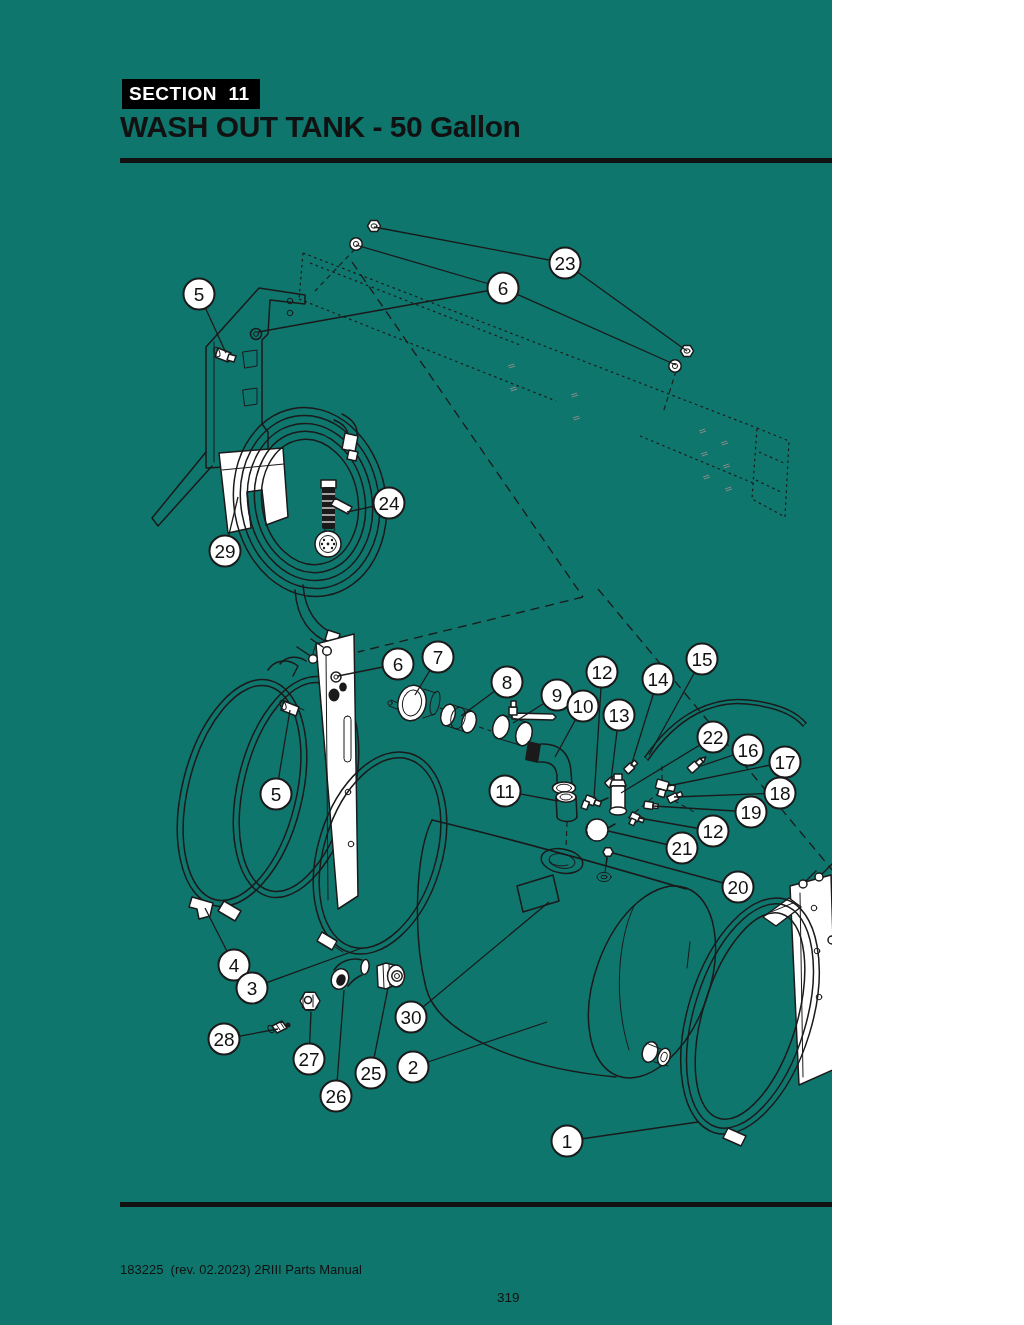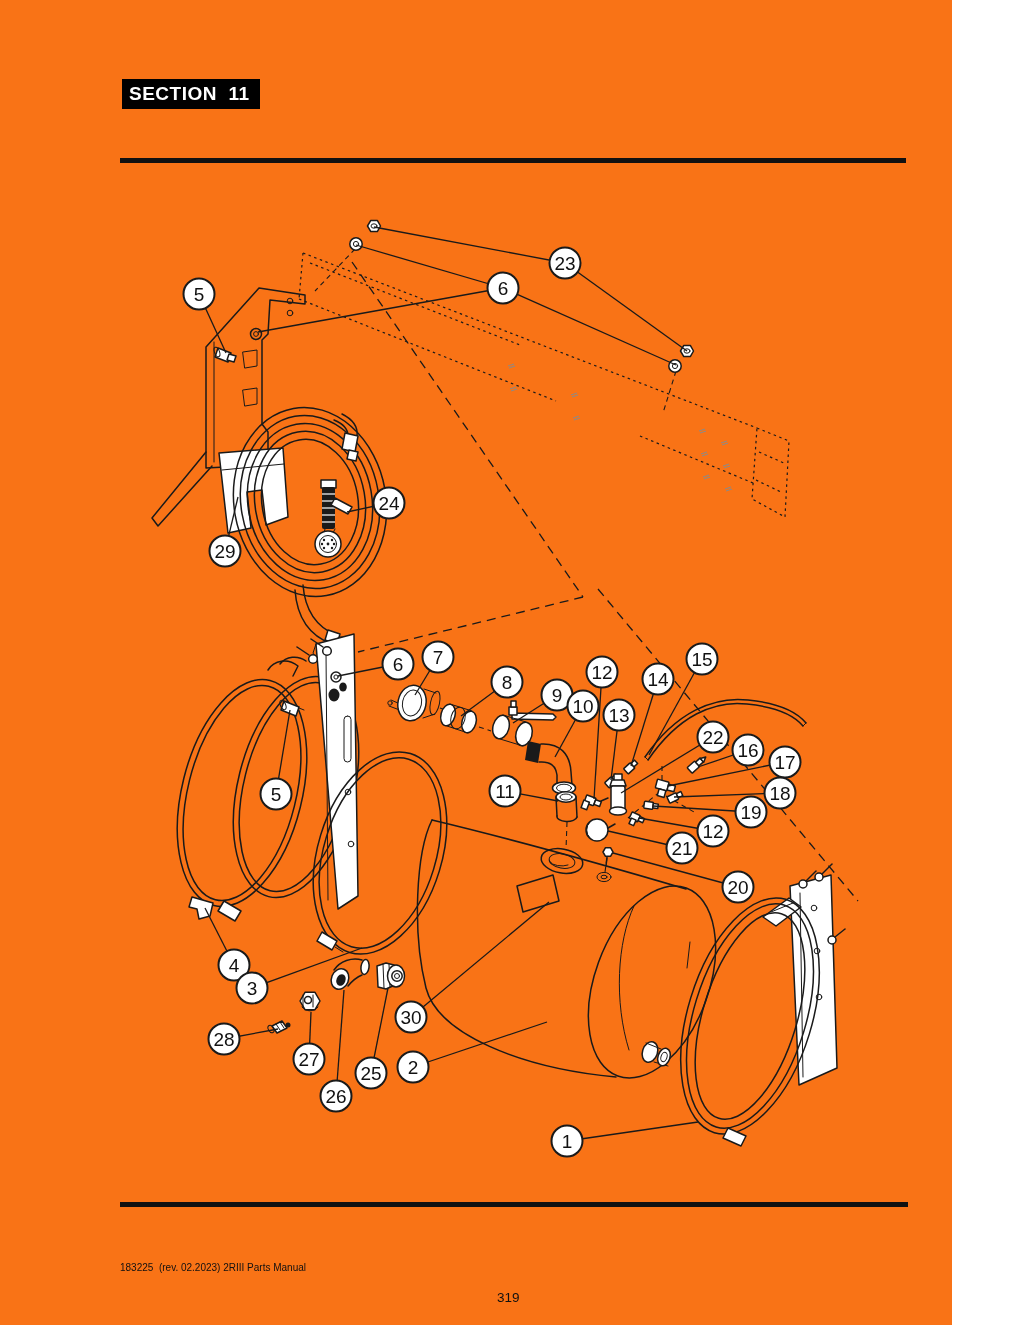--- a/index.html
+++ b/index.html
@@ -1,47 +1,48 @@
 <!DOCTYPE html>
 <html><head>
 <meta charset="utf-8">
 <style>
   html,body{margin:0;padding:0;background:#fff;}
-  .page{position:relative;width:952px;height:1325px;background:#f97316;
+  .page{position:relative;width:832px;height:1325px;background:#0f766e;
         font-family:"Liberation Sans",sans-serif;color:#111;overflow:hidden;}
   .badge{position:absolute;left:122px;top:79px;background:#000;color:#fff;
          font-weight:bold;font-size:19px;line-height:23px;padding:3px 10px 4px 7px;
          white-space:pre;letter-spacing:.5px;}
   .title{position:absolute;left:120px;top:110px;font-size:30px;font-weight:bold;
          letter-spacing:-.5px;white-space:pre;}
   .ref{position:absolute;left:766px;top:106px;font-style:italic;font-size:12px;
        line-height:15.5px;white-space:pre;}
   .rule-top{position:absolute;left:120px;top:158px;width:786px;height:5px;background:#111;}
   .rule-bottom{position:absolute;left:120px;top:1202px;width:788px;height:5px;background:#111;}
-  .footer-left{position:absolute;left:120px;top:1262px;font-size:10px;white-space:pre;}
+  .footer-left{position:absolute;left:120px;top:1262px;font-size:13px;white-space:pre;}
   .footer-page{position:absolute;left:497px;top:1290px;font-size:13.5px;}
   svg.diagram{position:absolute;left:0;top:0;}
   .ln{stroke:#1a1a1a;fill:none;stroke-width:1.5;stroke-linecap:round;stroke-linejoin:round;}
   .ln1{stroke:#1a1a1a;fill:none;stroke-width:1;stroke-linecap:round;stroke-linejoin:round;}
   .fw{fill:#ffffff;stroke:#1a1a1a;stroke-width:1.5;stroke-linejoin:round;}
   .fd{fill:#1a1a1a;stroke:none;}
   .dot{stroke:#1a1a1a;fill:none;stroke-width:1.2;stroke-dasharray:2.5 3.5;}
   .dsh{stroke:#1a1a1a;fill:none;stroke-width:1.3;stroke-dasharray:9 6;}
   .dsh2{stroke:#1a1a1a;fill:none;stroke-width:1.1;stroke-dasharray:5 4;}
   .hash{stroke:#8a8a8a;fill:none;stroke-width:1;}
   .leader{stroke:#1a1a1a;stroke-width:1.3;}
   .bubble{fill:#fff;stroke:#1a1a1a;stroke-width:2;}
   .bubble-num{fill:#111;font-size:19px;font-family:"Liberation Sans",sans-serif;}
 </style>
 </head>
 <body>
 
 <div class="page">
 
   <div class="badge">SECTION  11</div>
+  <div class="title">WASH OUT TANK - 50 Gallon</div>
   <div class="rule-top"></div>
 
   <svg class="diagram" width="1024" height="1325" viewBox="0 0 1024 1325">
 
     <g>
       <path class="dot" d="M303,253 L757,428"></path>
       <path class="dot" d="M303,253 L299,299"></path>
       <path class="dot" d="M299,299 L556,401"></path>
       <path class="dot" d="M640,436 L753,483"></path>
       <path class="dot" d="M310,263 L520,345"></path>

